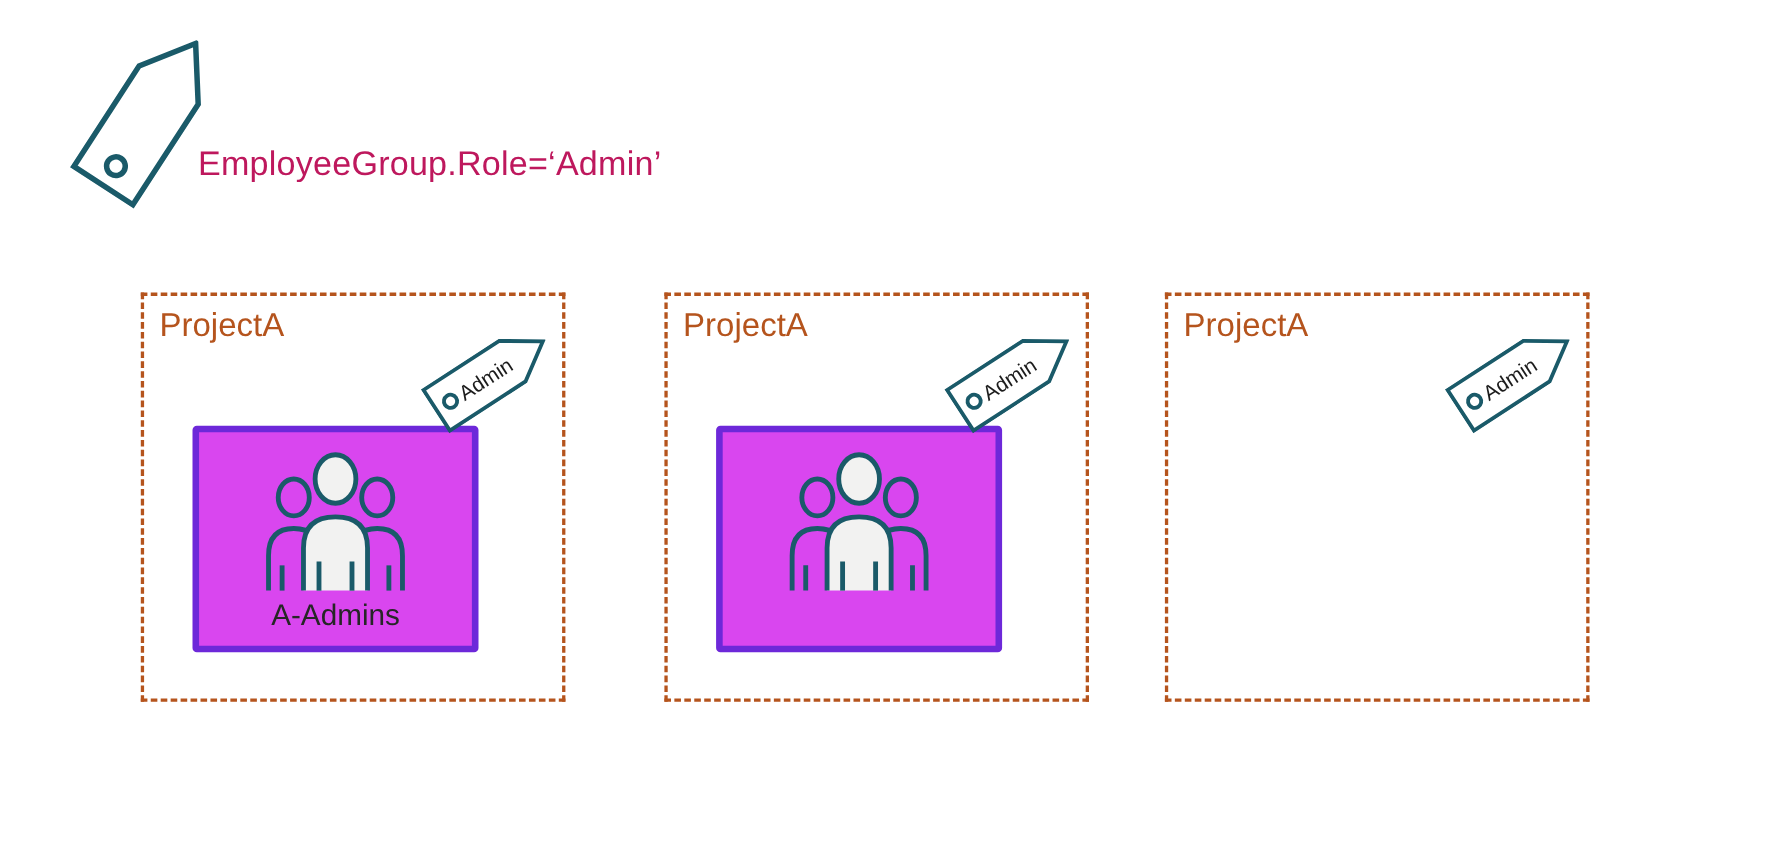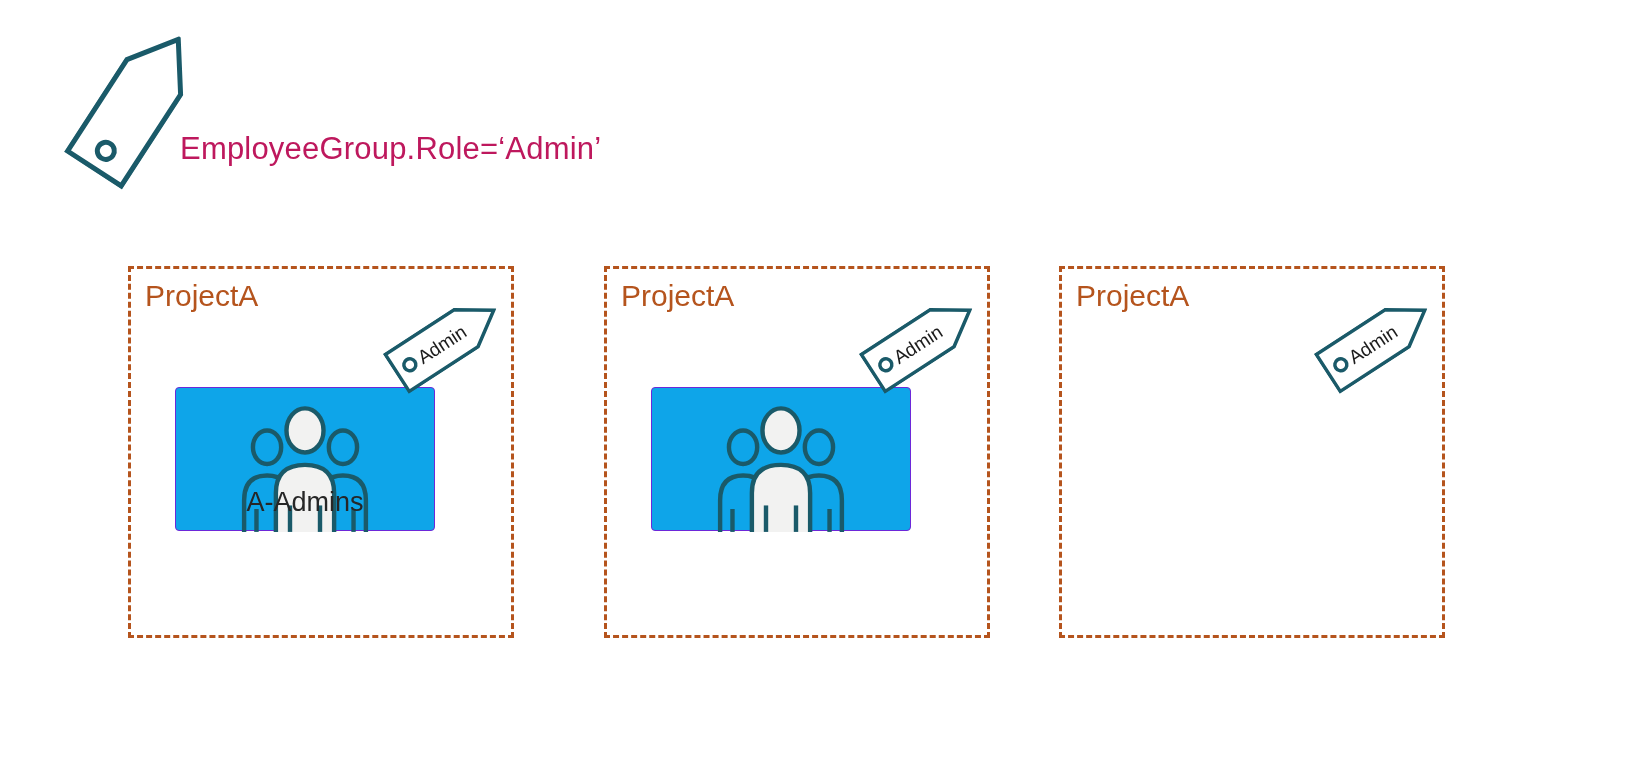--- a/index.html
+++ b/index.html
@@ -55,23 +55,23 @@
     color: #b5541d;
     white-space: nowrap;
   }
 
   
   .group-box {
     position: absolute;
     left: 44px;
     top: 118px;
     width: 260px;
-    height: 144px;
-    background: #0ea5e9;
-    border: 1px solid #6d28d9;
+    height: 206px;
+    background: #d946ef;
+    border: 6px solid #6d28d9;
     border-radius: 4px;
     box-sizing: border-box;
   }
   .group-people {
     position: absolute;
     left: 50%;
     top: 12px;
     transform: translateX(-50%);
   }
   .group-label {

